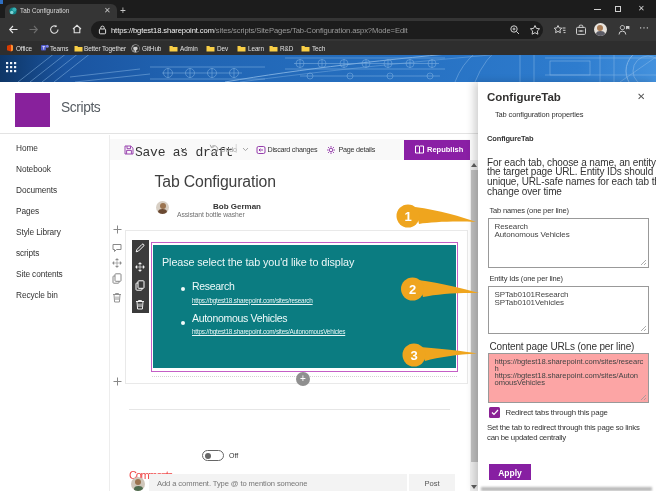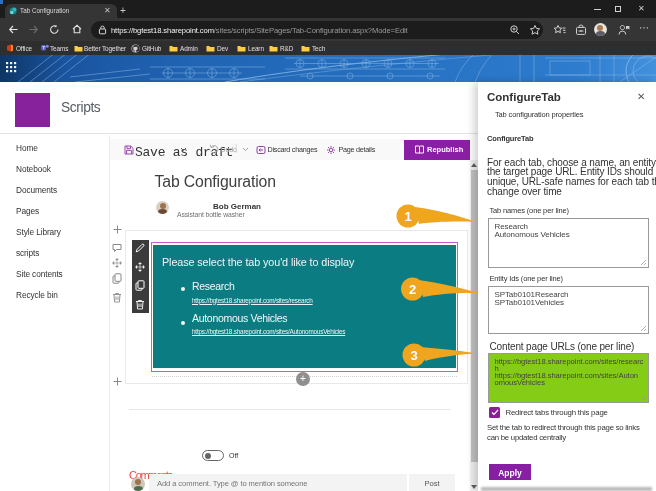--- a/index.html
+++ b/index.html
@@ -354,21 +354,21 @@
     </svg>
 </div>
 <div class="abs" style="left:489.5px;top:273.8px;font-size:7.5px;letter-spacing:-0.15px;color:#333;">Entity Ids (one per line)</div>
 <div class="abs" style="left:487.5px;top:285.5px;width:161px;height:48px;border:1px solid #999;background:#fff;">
   <div class="abs" style="left:6px;top:4.5px;font-size:8px;letter-spacing:-0.1px;line-height:8.2px;color:#444;">SPTab0101Research<br>SPTab0101Vehicles</div>
   <svg class="abs" style="right:1px;bottom:1px;" width="7" height="7" viewBox="0 0 7 7">
       <path d="M6 1 L1 6 M6 4 L4 6" stroke="#999" stroke-width="0.8"></path>
     </svg>
 </div>
 <div class="abs" style="left:489.5px;top:340.8px;font-size:10px;letter-spacing:-0.15px;color:#333;">Content page URLs (one per line)</div>
-<div class="abs" style="left:487.5px;top:352.5px;width:161px;height:50px;border:1px solid #999;background:#84cc16;">
+<div class="abs" style="left:487.5px;top:352.5px;width:161px;height:50px;border:1px solid #999;background:#fca5a5;">
   <div class="abs" style="left:6px;top:4px;font-size:7.6px;letter-spacing:-0.05px;line-height:7.3px;color:#444;white-space:nowrap;">https://bgtest18.sharepoint.com/sites/researc<br>h<br>https://bgtest18.sharepoint.com/sites/Auton<br>omousVehicles</div>
   <svg class="abs" style="right:1px;bottom:1px;" width="7" height="7" viewBox="0 0 7 7">
       <path d="M6 1 L1 6 M6 4 L4 6" stroke="#999" stroke-width="0.8"></path>
     </svg>
 </div>
 <div class="abs" style="left:489px;top:406.5px;width:11px;height:11px;background:#8a2094;border-radius:1.5px;"></div>
 <svg class="abs" style="left:491px;top:409px;" width="8" height="7" viewBox="0 0 8 7">
     <path d="M1 3.5 L3 5.5 L7 1" stroke="#fff" fill="none" stroke-width="1.2"></path>
   </svg>
 <div class="abs" style="left:505.5px;top:408px;font-size:7.8px;letter-spacing:-0.2px;color:#333;">Redirect tabs through this page</div>

